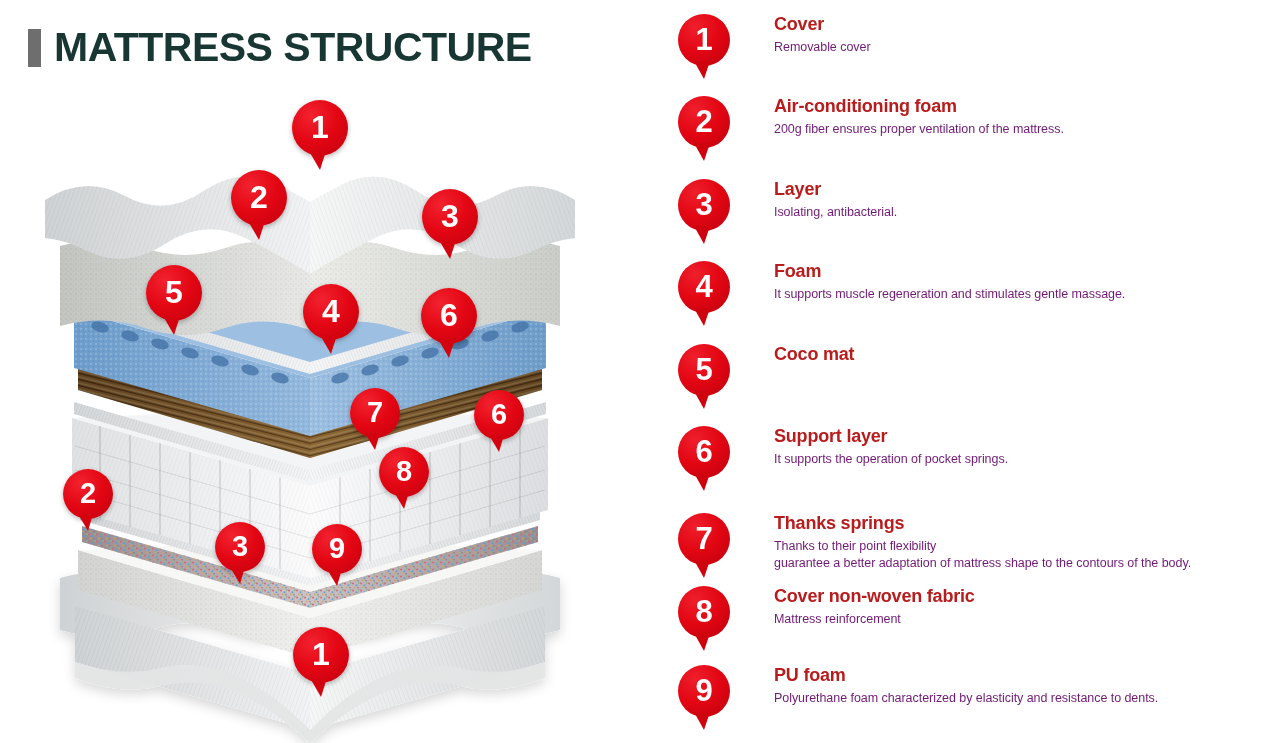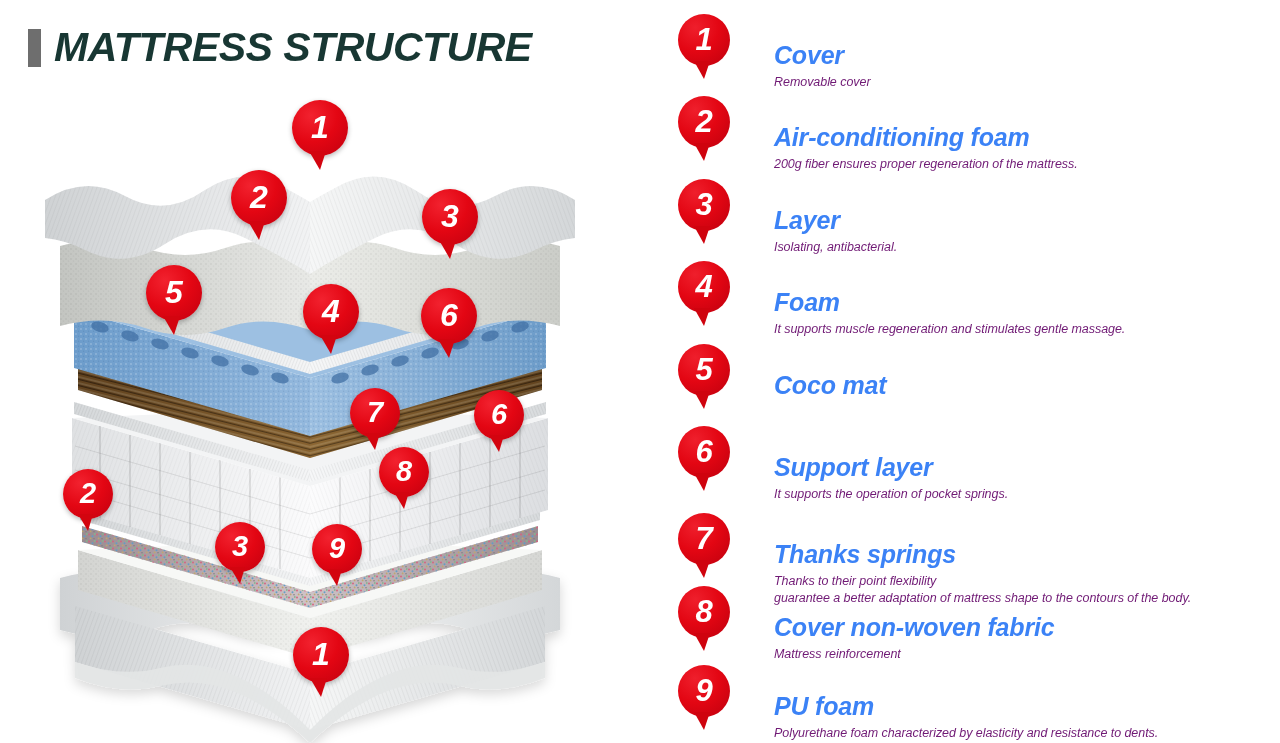--- a/index.html
+++ b/index.html
@@ -3,21 +3,21 @@
 <meta charset="utf-8">
 <title>Mattress Structure</title>
 <style>
   * { box-sizing: border-box; margin: 0; padding: 0; }
   html, body {
     width: 1280px; height: 743px;
     background: #ffffff;
     font-family: "Liberation Sans", sans-serif;
     overflow: hidden;
   }
-  #root { position: relative; width: 1280px; height: 664px; background: #fff; font-style: italic; }
+  #root { position: relative; width: 1280px; height: 664px; background: #fff; }
 
   
   #title-block {
     position: absolute; left: 28px; top: 27px;
     display: flex; align-items: center; gap: 13px;
   }
   #title-accent {
     width: 13px; height: 38px; background: #6e6e6e; flex: 0 0 auto;
   }
   #page-title {
@@ -66,22 +66,22 @@
     content: ""; position: absolute;
     left: 50%; bottom: -13px; margin-left: -10px;
     width: 0; height: 0;
     border-left: 10px solid transparent;
     border-right: 6px solid transparent;
     border-top: 18px solid #cf030e;
   }
   .legend-pin span { position: relative; z-index: 2; transform: translateY(-1px); }
   .legend-text { position: absolute; left: 102px; top: 0; width: 500px; }
   .legend-title {
-    font-size: 25px; font-weight: bold; color: #3b82f6;
-    letter-spacing: -0.2px; line-height: 1.15; margin-bottom: 4px; margin-top: 27px;
+    font-size: 18px; font-weight: bold; color: #b91c1c;
+    letter-spacing: -0.2px; line-height: 1.15; margin-bottom: 4px;
   }
   .legend-desc {
     font-size: 12.5px; color: #701a75; line-height: 1.38;
     letter-spacing: -0.05px; white-space: pre-line;
   }
 </style>
 </head>
 <body>
 
 <div id="root">
@@ -417,21 +417,21 @@
         <div class="legend-desc">Removable cover</div>
       </div>
     </div>
 
     <div class="legend-item" style="top:96px;">
       <div class="legend-pin">
           <span>2</span>
         </div>
       <div class="legend-text">
         <div class="legend-title">Air-conditioning foam</div>
-        <div class="legend-desc">200g fiber ensures proper regeneration of the mattress.</div>
+        <div class="legend-desc">200g fiber ensures proper ventilation of the mattress.</div>
       </div>
     </div>
 
     <div class="legend-item" style="top:179px;">
       <div class="legend-pin">
           <span>3</span>
         </div>
       <div class="legend-text">
         <div class="legend-title">Layer</div>
         <div class="legend-desc">Isolating, antibacterial.</div>

